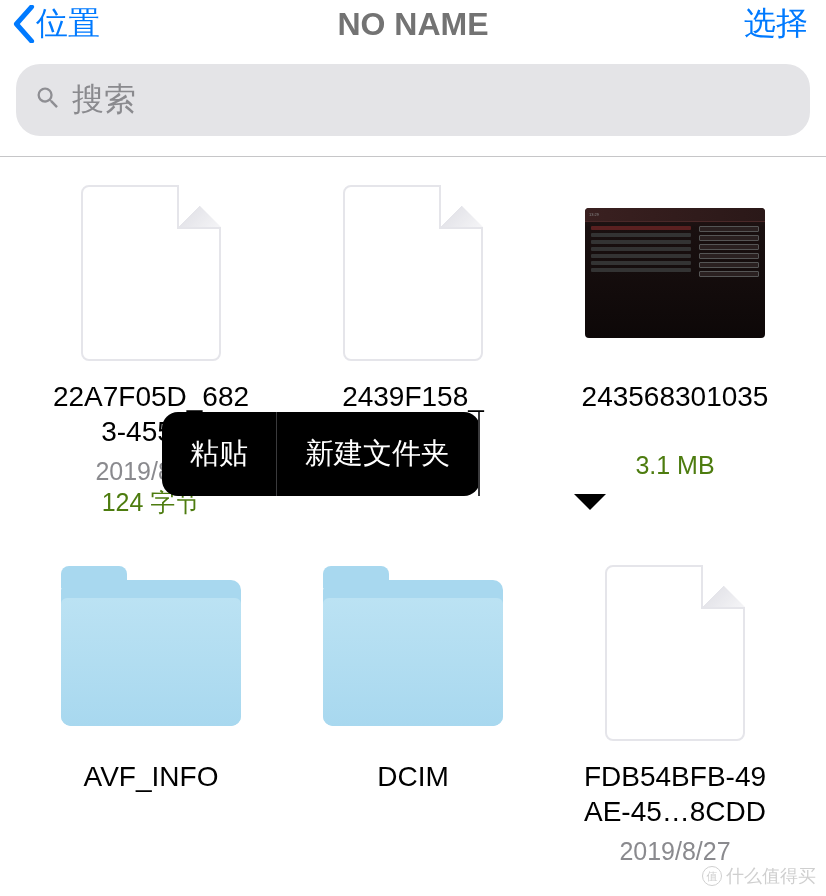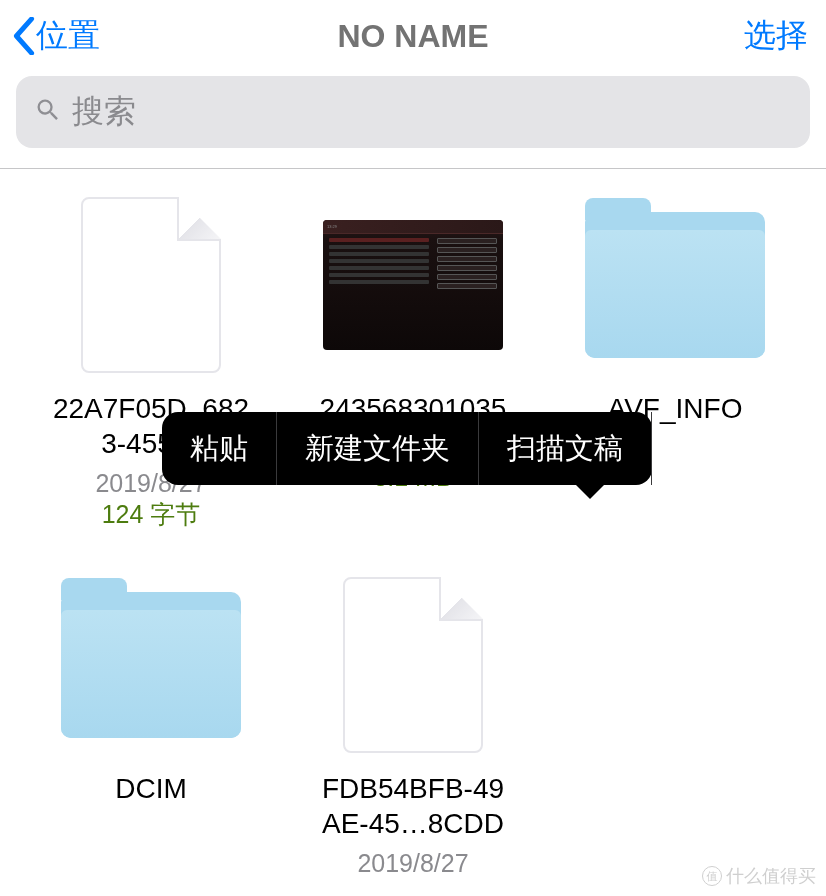--- a/index.html
+++ b/index.html
@@ -13,21 +13,21 @@
       background: #fff;
       width: 826px;
       height: 896px;
       overflow: hidden;
       position: relative;
     }
     .nav-bar {
       display: flex;
       align-items: center;
       justify-content: space-between;
-      padding: 14px 18px 18px 12px;
+      padding: 2px 18px 18px 12px;
       position: relative;
     }
     .nav-back {
       display: flex;
       align-items: center;
       color: #007aff;
       font-size: 32px;
       cursor: pointer;
     }
     .nav-back-chevron {
@@ -49,21 +49,21 @@
       color: #007aff;
       font-size: 32px;
       cursor: pointer;
       font-family: Liberation Serif, serif;
     }
     .search-wrapper {
       padding: 0 16px 20px 16px;
     }
     .search-bar {
       background: #e4e4e7;
-      border-radius: 16px;
+      border-radius: 24px;
       padding: 14px 18px;
       display: flex;
       align-items: center;
       gap: 10px;
     }
     .search-icon svg {
       width: 28px;
       height: 28px;
       fill: #8e8e93;
     }
@@ -227,21 +227,21 @@
       color: #4d7c0f;
     }
     .context-menu {
       position: absolute;
       top: 412px;
       left: 162px;
       background: #000;
       border-radius: 16px;
       display: flex;
       align-items: stretch;
-      height: 73px;
+      height: 84px;
     }
     .context-item {
       color: #fff;
       font-size: 29px;
       padding: 0 28px;
       display: flex;
       align-items: center;
       cursor: pointer;
       white-space: nowrap;
     }
@@ -316,20 +316,28 @@
     <div class="thumb">
       <div class="file-icon"></div>
     </div>
     <div class="item-name">
       <span>22A7F05D_682</span><br><span>3-455…</span>
     </div>
     <div class="item-date">2019/8/27</div>
     <div class="item-size">124 字节</div>
   </div>
 
+  <div class="item">
+    <div class="thumb">
+      <div class="file-icon"></div>
+    </div>
+    <div class="item-name">2439F158_</div>
+    <div class="item-date">2019/8/27</div>
+    <div class="item-size">124 字节</div>
+  </div>
 
   <div class="item">
     <div class="thumb">
       <div class="image-thumb">
         <div class="image-thumb-header">
             <span>13:29</span>
           </div>
         <div class="image-thumb-body">
           <div class="image-thumb-col-left">
             <div class="image-thumb-line red"></div>
@@ -388,21 +396,20 @@
     <div class="item-date">2019/8/27</div>
   </div>
 
 </div>
 
 <div class="context-menu">
   <div class="context-item">粘贴</div>
   <div class="context-sep"></div>
   <div class="context-item">新建文件夹</div>
   <div class="context-sep"></div>
-  <div class="context-item">扫描文稿</div>
   <div class="context-sep"></div>
   <div class="context-arrow"></div>
 </div>
 
 <div class="watermark">
   <span class="watermark-badge">值</span>
   <span>什么值得买</span>
 </div>
 
 </body></html>

